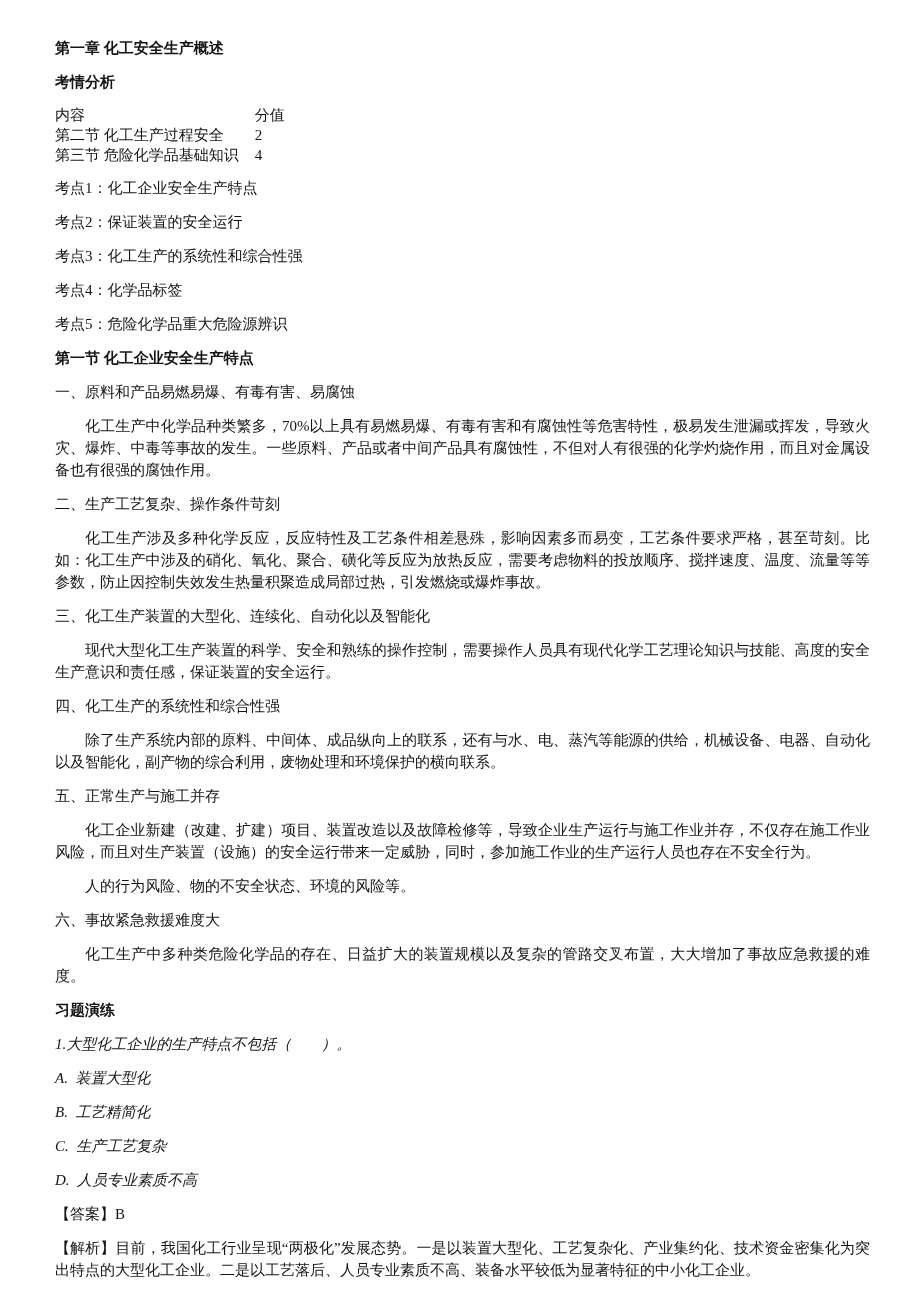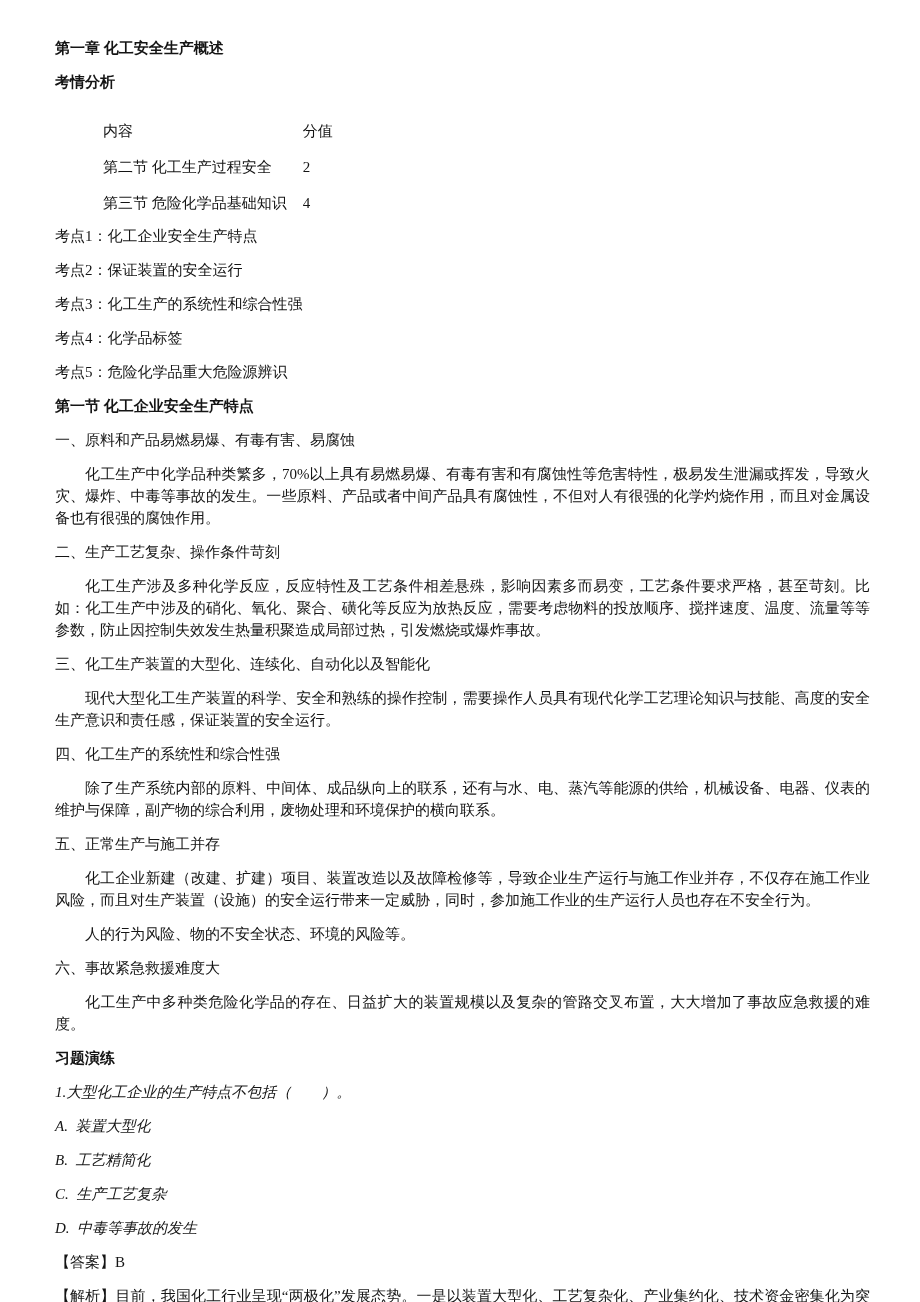--- a/index.html
+++ b/index.html
@@ -40,26 +40,24 @@
     white-space: pre-wrap;
     font-style: italic;
   }
   .score-table {
     line-height: 20px;
   }
   .trow .cell-content {
     display: inline-block;
     min-width: 196px;
     white-space: pre;
-    margin-left: 48px;
   }
   .trow .cell-score {
     display: inline-block;
     white-space: pre;
-    margin-top: 16px;
   }
 </style>
 </head>
 <body>
 
 <div class="doc">
 
   <h1 class="bold">第一章 化工安全生产概述</h1>
 
   <h2 class="bold">考情分析</h2>
@@ -90,35 +88,35 @@
   <p>一、原料和产品易燃易爆、有毒有害、易腐蚀</p>
   <p class="body-par indent">化工生产中化学品种类繁多，70%以上具有易燃易爆、有毒有害和有腐蚀性等危害特性，极易发生泄漏或挥发，导致火灾、爆炸、中毒等事故的发生。一些原料、产品或者中间产品具有腐蚀性，不但对人有很强的化学灼烧作用，而且对金属设备也有很强的腐蚀作用。</p>
 
   <p>二、生产工艺复杂、操作条件苛刻</p>
   <p class="body-par indent">化工生产涉及多种化学反应，反应特性及工艺条件相差悬殊，影响因素多而易变，工艺条件要求严格，甚至苛刻。比如：化工生产中涉及的硝化、氧化、聚合、磺化等反应为放热反应，需要考虑物料的投放顺序、搅拌速度、温度、流量等等参数，防止因控制失效发生热量积聚造成局部过热，引发燃烧或爆炸事故。</p>
 
   <p>三、化工生产装置的大型化、连续化、自动化以及智能化</p>
   <p class="body-par indent">现代大型化工生产装置的科学、安全和熟练的操作控制，需要操作人员具有现代化学工艺理论知识与技能、高度的安全生产意识和责任感，保证装置的安全运行。</p>
 
   <p>四、化工生产的系统性和综合性强</p>
-  <p class="body-par indent">除了生产系统内部的原料、中间体、成品纵向上的联系，还有与水、电、蒸汽等能源的供给，机械设备、电器、仪表的维护与保障，副产物的综合利用，废物处理和环境保护的横向联系。</p>
+  <p class="body-par indent">除了生产系统内部的原料、中间体、成品纵向上的联系，还有与水、电、蒸汽等能源的供给，机械设备、电器、自动化以及智能化，副产物的综合利用，废物处理和环境保护的横向联系。</p>
 
   <p>五、正常生产与施工并存</p>
   <p class="body-par indent">化工企业新建（改建、扩建）项目、装置改造以及故障检修等，导致企业生产运行与施工作业并存，不仅存在施工作业风险，而且对生产装置（设施）的安全运行带来一定威胁，同时，参加施工作业的生产运行人员也存在不安全行为。</p>
   <p class="body-par indent">人的行为风险、物的不安全状态、环境的风险等。</p>
 
   <p>六、事故紧急救援难度大</p>
   <p class="body-par indent">化工生产中多种类危险化学品的存在、日益扩大的装置规模以及复杂的管路交叉布置，大大增加了事故应急救援的难度。</p>
 
   <h2 class="bold">习题演练</h2>
 
   <p class="pre">1.大型化工企业的生产特点不包括（　　）。</p>
 
   <p class="pre">A.  装置大型化</p>
   <p class="pre">B.  工艺精简化</p>
   <p class="pre">C.  生产工艺复杂</p>
-  <p class="pre">D.  中毒等事故的发生</p>
+  <p class="pre">D.  人员专业素质不高</p>
 
   <p>【答案】B</p>
 
   <p class="body-par">【解析】目前，我国化工行业呈现“两极化”发展态势。一是以装置大型化、工艺复杂化、产业集约化、技术资金密集化为突出特点的大型化工企业。二是以工艺落后、人员专业素质不高、装备水平较低为显著特征的中小化工企业。</p>
 
 </div>
 
 </body></html>

